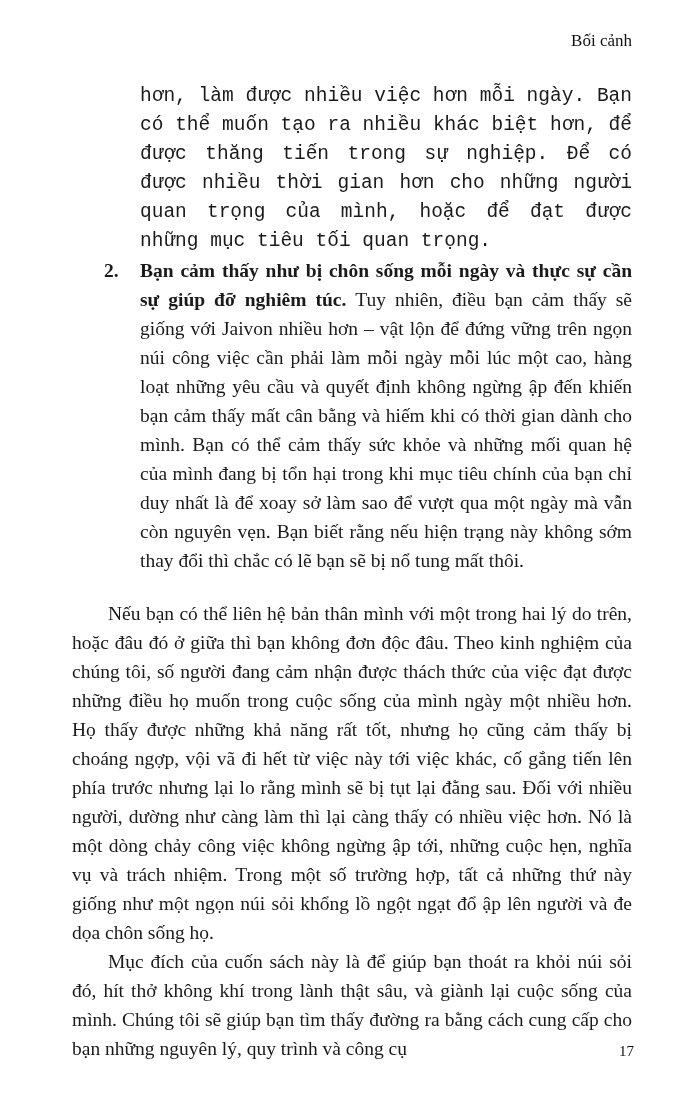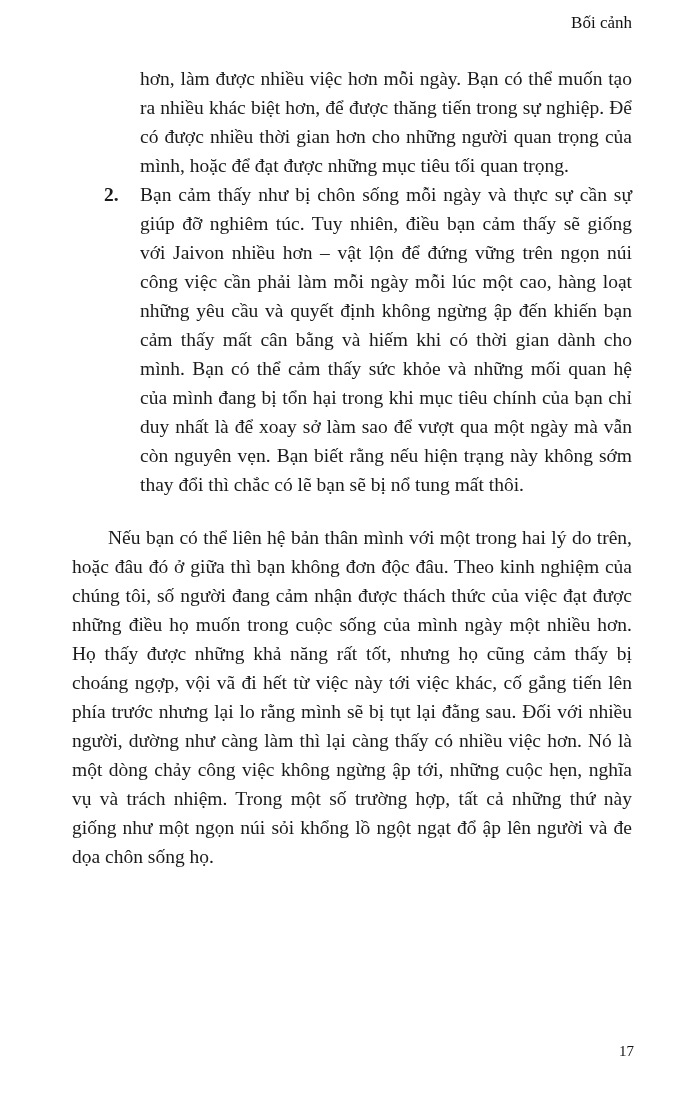--- a/index.html
+++ b/index.html
@@ -10,52 +10,53 @@
   .page {
     position: relative;
     width: 700px;
     height: 1092px;
     background: #ffffff;
     color: #1a1a1a;
     font-family: "Liberation Serif", "DejaVu Serif", serif;
     font-size: 19.5px;
     line-height: 29px;
     box-sizing: border-box;
-    padding: 12px 68px 0 72px;
+    padding: 30px 68px 0 72px;
     overflow: hidden;
   }
   .running-head {
     text-align: right;
     font-size: 17px;
     line-height: 22px;
     margin-bottom: 30px;
     color: #111;
   }
   .content p {
     margin: 0;
     text-align: justify;
   }
   .indented-block {
     margin-left: 68px;
   }
   .item1-cont {
     margin-bottom: 9px;
+    font-family: Liberation Mono, monospace;
   }
   .numbered-item {
     position: relative;
     margin-bottom: 24px;
   }
   .item-number {
     position: absolute;
     left: -36px;
     top: 0;
     font-weight: bold;
   }
   .lead-bold {
-    font-weight: normal;
+    font-weight: bold;
   }
   .body-para {
     text-indent: 36px;
   }
   .page-number {
     position: absolute;
     right: 66px;
     bottom: 26px;
     font-size: 15px;
     color: #111;
@@ -76,18 +77,19 @@
 
       <div class="numbered-item">
         <span class="item-number">2.</span>
         <p><span class="lead-bold">Bạn cảm thấy như bị chôn sống mỗi ngày và thực sự cần sự giúp đỡ nghiêm túc. </span><span>Tuy nhiên, điều bạn cảm thấy sẽ giống với Jaivon nhiều hơn – vật lộn để đứng vững trên ngọn núi công việc cần phải làm mỗi ngày mỗi lúc một cao, hàng loạt những yêu cầu và quyết định không ngừng ập đến khiến bạn cảm thấy mất cân bằng và hiếm khi có thời gian dành cho mình. Bạn có thể cảm thấy sức khỏe và những mối quan hệ của mình đang bị tổn hại trong khi mục tiêu chính của bạn chỉ duy nhất là để xoay sở làm sao để vượt qua một ngày mà vẫn còn nguyên vẹn. Bạn biết rằng nếu hiện trạng này không sớm thay đổi thì chắc có lẽ bạn sẽ bị nổ tung mất thôi.</span></p>
       </div>
 
     </div>
 
     <p class="body-para">Nếu bạn có thể liên hệ bản thân mình với một trong hai lý do trên, hoặc đâu đó ở giữa thì bạn không đơn độc đâu. Theo kinh nghiệm của chúng tôi, số người đang cảm nhận được thách thức của việc đạt được những điều họ muốn trong cuộc sống của mình ngày một nhiều hơn. Họ thấy được những khả năng rất tốt, nhưng họ cũng cảm thấy bị choáng ngợp, vội vã đi hết từ việc này tới việc khác, cố gắng tiến lên phía trước nhưng lại lo rằng mình sẽ bị tụt lại đằng sau. Đối với nhiều người, dường như càng làm thì lại càng thấy có nhiều việc hơn. Nó là một dòng chảy công việc không ngừng ập tới, những cuộc hẹn, nghĩa vụ và trách nhiệm. Trong một số trường hợp, tất cả những thứ này giống như một ngọn núi sỏi khổng lồ ngột ngạt đổ ập lên người và đe dọa chôn sống họ.</p>
 
+    <p class="body-para">Mục đích của cuốn sách này là để giúp bạn thoát ra khỏi núi sỏi đó, hít thở không khí trong lành thật sâu, và giành lại cuộc sống của mình. Chúng tôi sẽ giúp bạn tìm thấy đường ra bằng cách cung cấp cho bạn những nguyên lý, quy trình và công cụ</p>
 
   </div>
 
   <div class="page-number">17</div>
 
 </div>
 
 </body></html>

